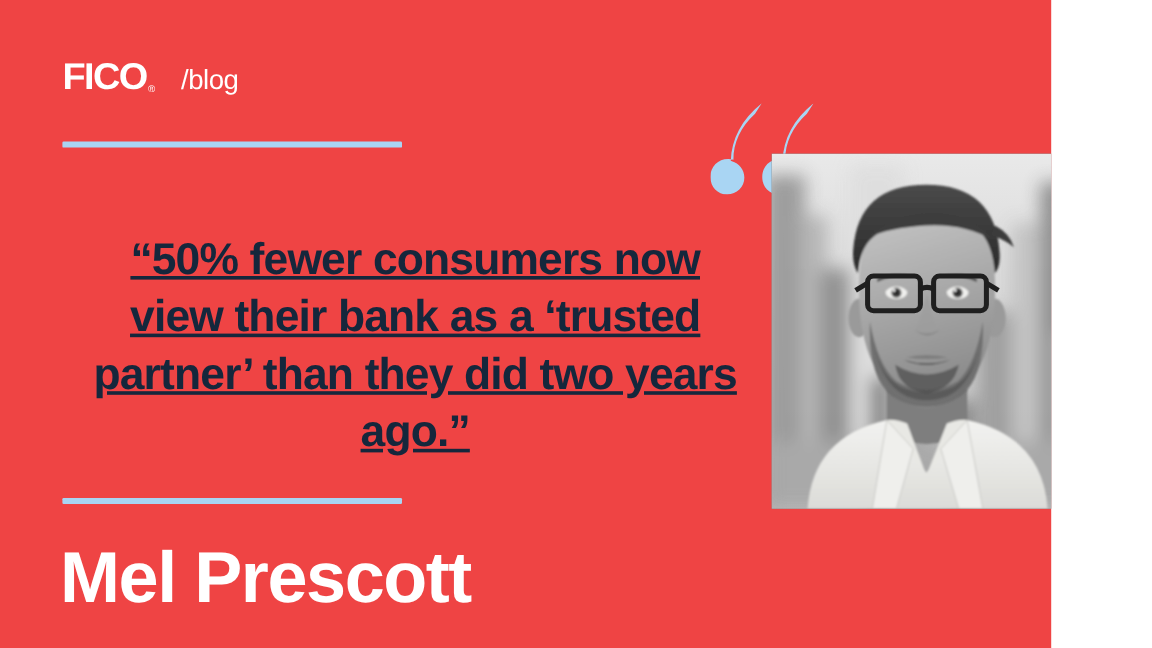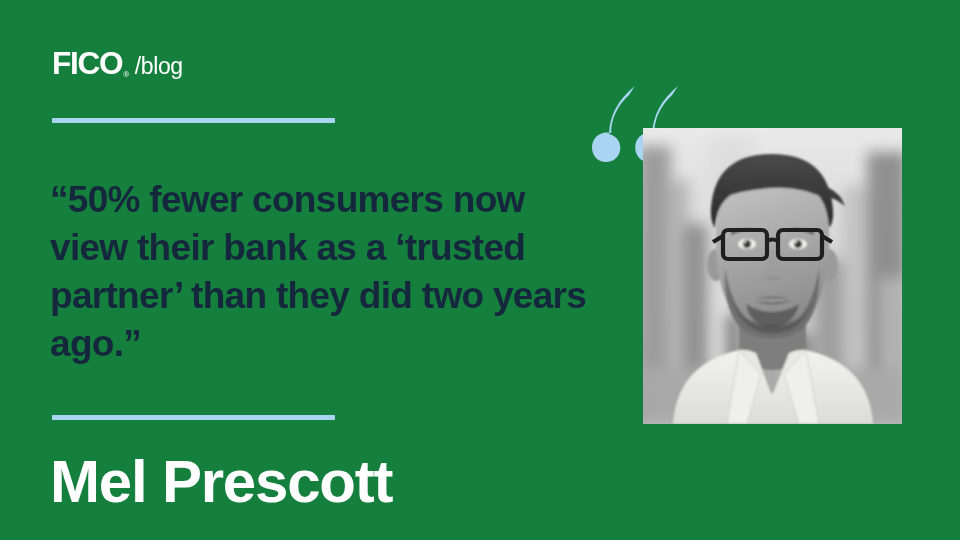--- a/index.html
+++ b/index.html
@@ -3,25 +3,26 @@
 <meta charset="utf-8">
 <title>FICO Blog Quote Card</title>
 <style>
   html, body {
     margin: 0;
     padding: 0;
     background: #ffffff;
   }
   #card {
     position: relative;
-    width: 960px;
+    width: 876px;
     height: 540px;
     overflow: hidden;
-    background: #15803d;
-    font-family: "Liberation Sans", sans-serif;
+    background: #ef4444;
+    font-family: "Liberation Sans", sans-serif;
+    text-align: center;
     -webkit-font-smoothing: antialiased;
   }
 
   
   #logo {
     position: absolute;
     left: 52px;
     top: 48px;
     display: flex;
     align-items: baseline;
@@ -47,48 +48,49 @@
     font-weight: 400;
     letter-spacing: 0;
     color: #ffffff;
   }
   #logo-blog {
     color: #ffffff;
     font-size: 23px;
     font-weight: 400;
     letter-spacing: -0.4px;
     line-height: 1;
-    margin-left: 5px;
+    margin-left: 21px;
   }
 
   
   .rule {
     position: absolute;
     left: 52px;
     width: 283px;
     height: 5px;
     background: #a9d5f3;
     border-radius: 1px;
   }
   #rule-top { top: 118px; }
   #rule-bottom { top: 415px; }
 
   
   #quote {
     position: absolute;
     left: 50px;
     top: 176px;
     width: 560px;
-    margin: 0;
+    margin: 16px;
     color: #15273c;
     font-size: 37px;
     font-weight: 700;
     line-height: 48px;
     letter-spacing: -0.7px;
     font-family: "Liberation Sans", sans-serif;
+    text-decoration: underline;
   }
 
   
   #name {
     position: absolute;
     left: 50px;
     top: 452px;
     color: #ffffff;
     font-size: 60px;
     font-weight: 700;

